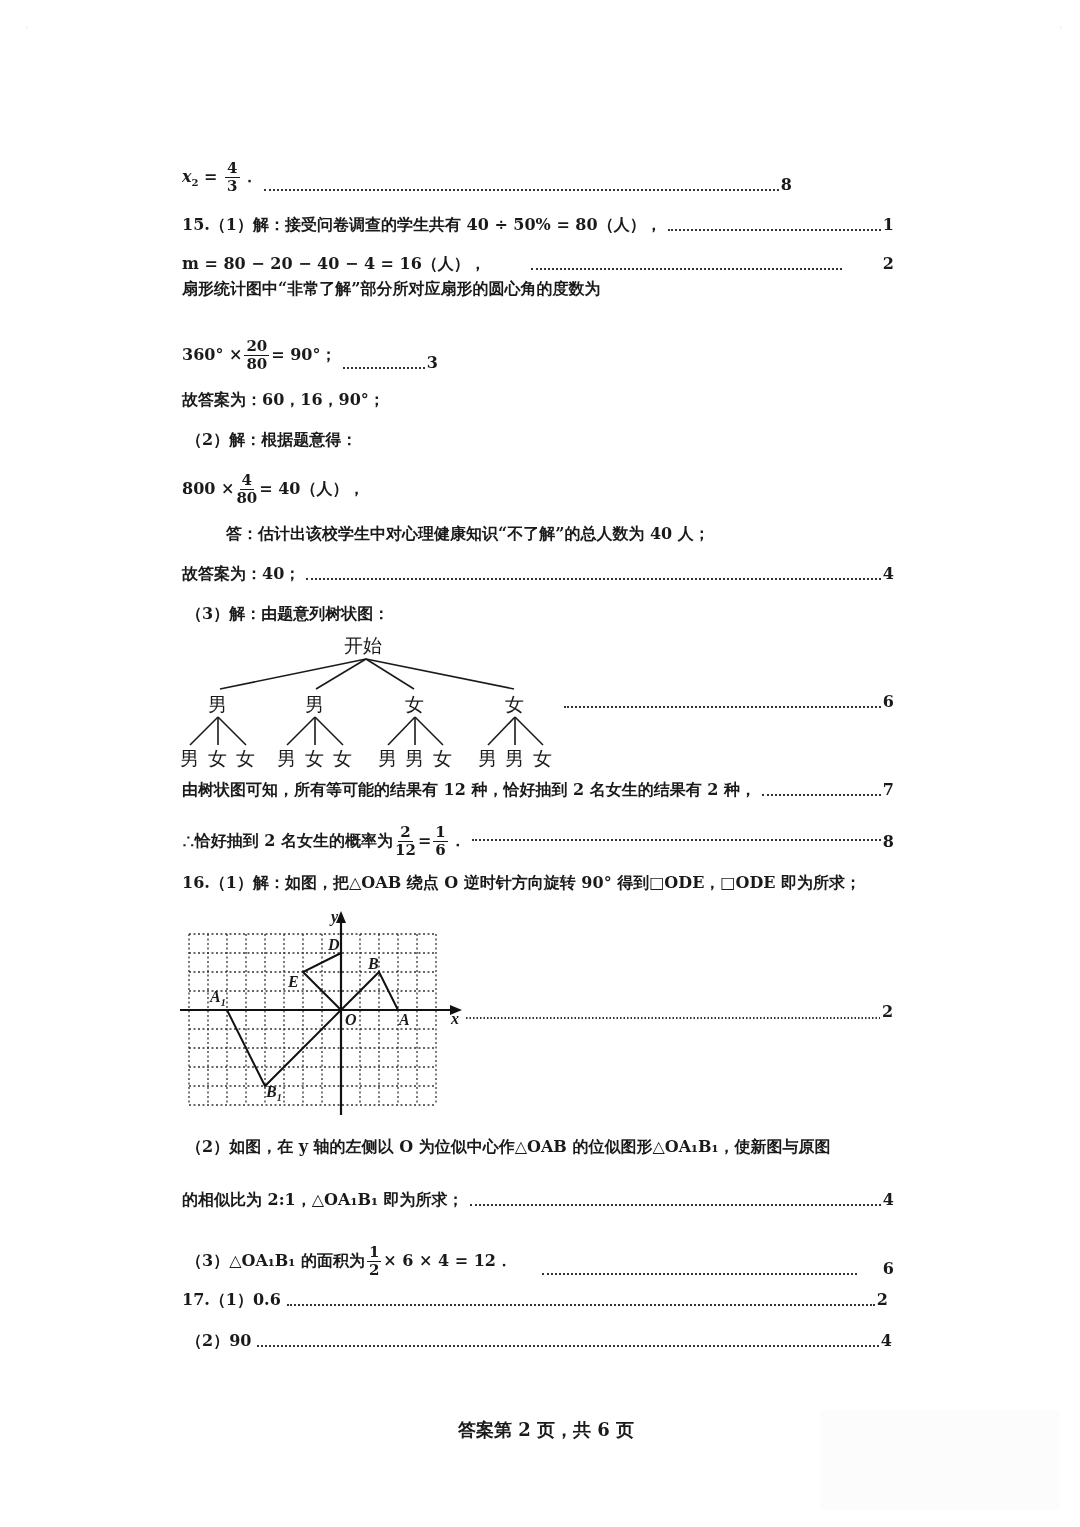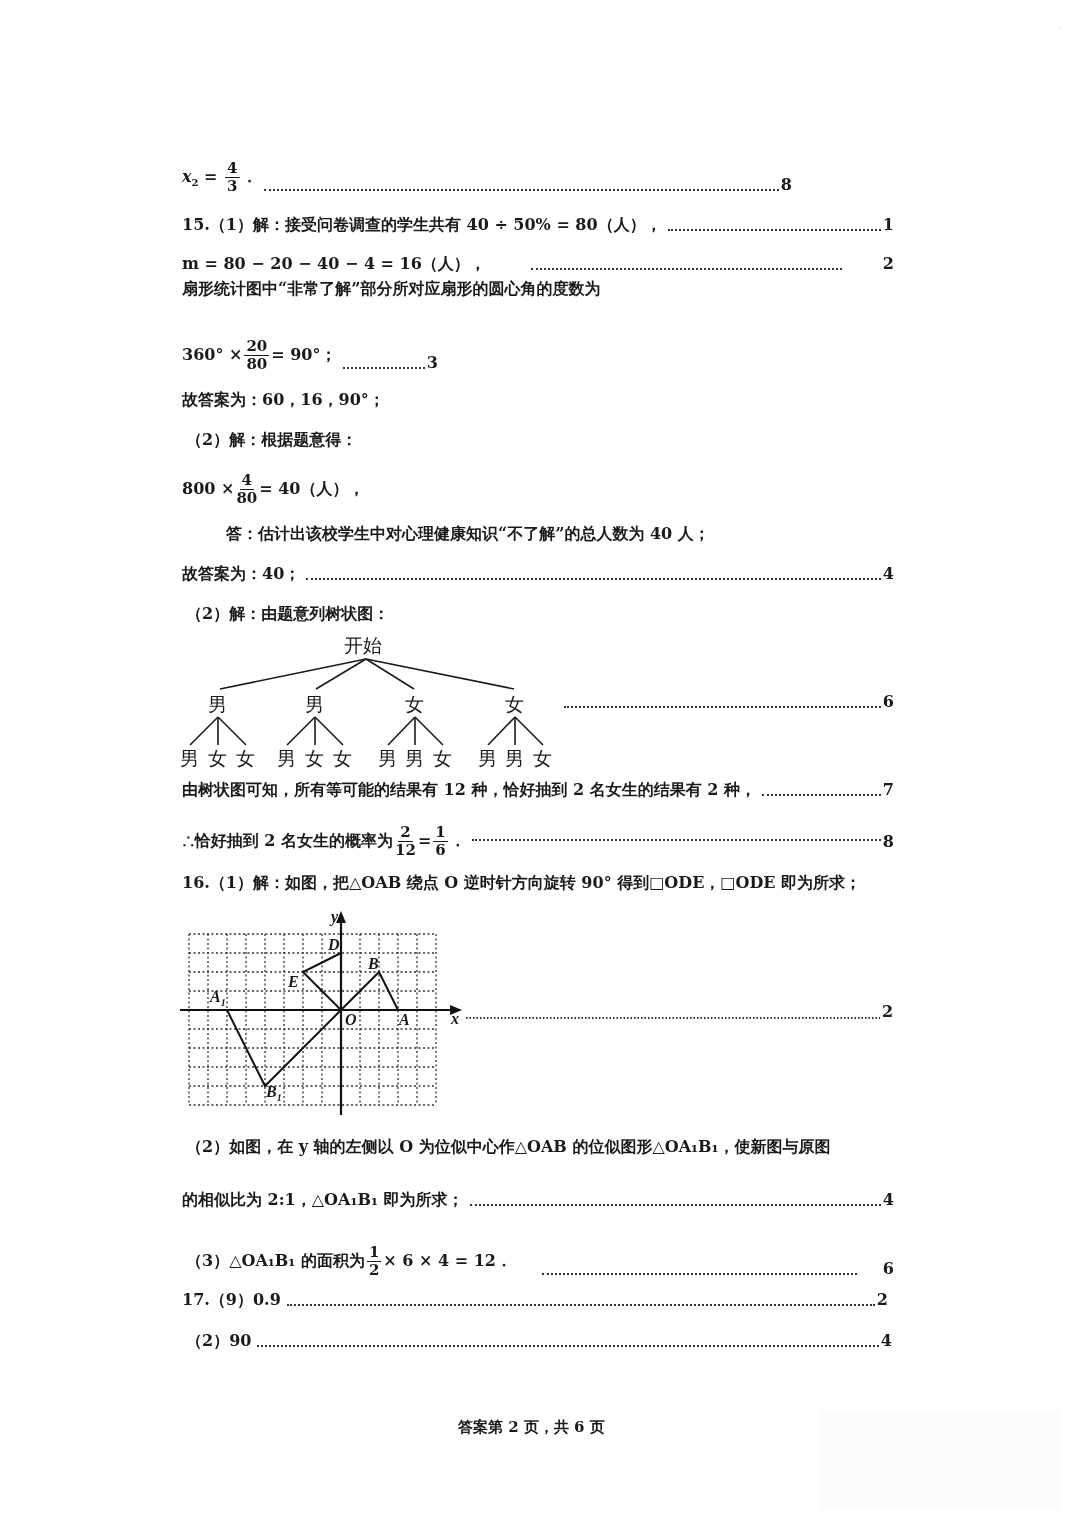--- a/index.html
+++ b/index.html
@@ -11,21 +11,21 @@
   .line { position: absolute; left: 182px; width: 712px; display: flex; align-items: flex-end; font-size: 16px; font-weight: bold; white-space: nowrap; line-height: 20px; }
   .line .txt { flex: 0 0 auto; }
   .line .dots { flex: 1 1 auto; border-bottom: 2px dotted #333; margin: 0 2px 4px 6px; height: 1px; }
   .line .score { flex: 0 0 auto; font-weight: bold; }
   .plain { position: absolute; left: 182px; font-size: 16px; font-weight: bold; white-space: nowrap; line-height: 20px; }
   .frac { display: inline-flex; flex-direction: column; align-items: center; vertical-align: middle; margin: 0 2px; font-size: 15px; line-height: 17px; }
   .frac .num { border-bottom: 1.5px solid #1a1a1a; padding: 0 2px; }
   .it { font-style: italic; }
   sub { font-size: 10px; }
   .tree-label { position: absolute; font-size: 19px; font-family: "DejaVu Sans", sans-serif; font-weight: normal; }
-  .footer { position: absolute; left: 458px; top: 1418px; font-size: 15px; font-weight: bold; }
+  .footer { position: absolute; left: 458px; top: 1418px; font-size: 18px; font-weight: bold; }
   .corner-mark { position: absolute; top: 25px; font-size: 6px; color: #bbb; }
   .smudge { position: absolute; left: 820px; top: 1410px; width: 240px; height: 100px; background: #fcfcfc; }
   .graph-label { font-family: "Liberation Serif", serif; font-style: italic; font-weight: bold; font-size: 16px; }
 </style>
 </head>
 <body>
 
 <div class="page">
 
   <span class="corner-mark" style="left:26px">'</span>
@@ -79,21 +79,21 @@
   </div>
 
   <div class="plain" style="top:524px;margin-left:44px;">答：估计出该校学生中对心理健康知识“不了解”的总人数为 40 人；</div>
 
   <div class="line" style="top:564px;">
     <span class="txt">故答案为：40；</span>
     <span class="dots"></span>
     <span class="score">4</span>
   </div>
 
-  <div class="plain" style="top:604px; left:186px;">（2）解：由题意列树状图：</div>
+  <div class="plain" style="top:604px; left:186px;">（3）解：由题意列树状图：</div>
 
   <div>
     <svg width="1080" height="1527" style="position:absolute;left:0;top:0;">
       <g stroke="#1a1a1a" stroke-width="1.6" fill="none">
         <line x1="366" y1="659" x2="220" y2="689"></line>
         <line x1="366" y1="659" x2="316" y2="689"></line>
         <line x1="366" y1="659" x2="414" y2="689"></line>
         <line x1="366" y1="659" x2="514" y2="689"></line>
         <line x1="218" y1="717" x2="190" y2="745"></line>
           <line x1="218" y1="717" x2="218" y2="745"></line>
@@ -225,21 +225,21 @@
       <span>（3）△OA₁B₁ 的面积为</span><span class="frac">
           <span class="num">1</span>
           <span>2</span>
         </span><span>× 6 × 4 = 12．</span>
     </span>
     <span class="dots"></span>
     <span class="score">6</span>
   </div>
 
   <div class="line" style="top:1290px; width:706px;">
-    <span class="txt">17.（9）0.9</span>
+    <span class="txt">17.（1）0.6</span>
     <span class="dots"></span>
     <span class="score">2</span>
   </div>
 
   <div class="line" style="top:1331px; left:186px; width:706px;">
     <span class="txt">（2）90</span>
     <span class="dots"></span>
     <span class="score">4</span>
   </div>
 

